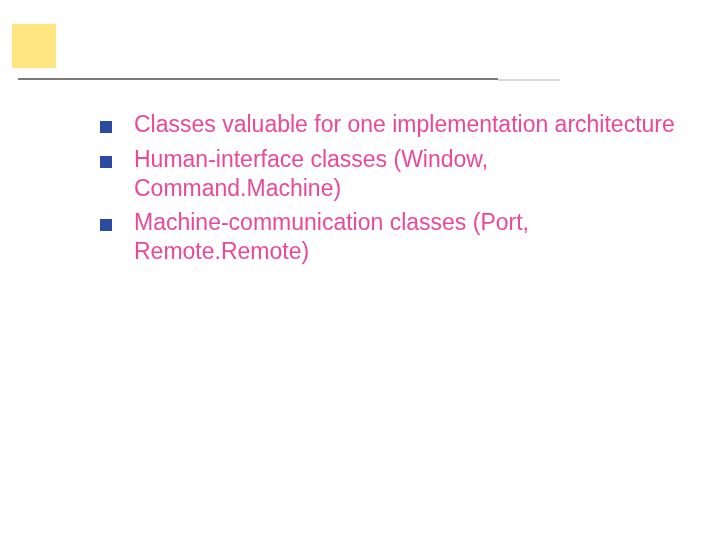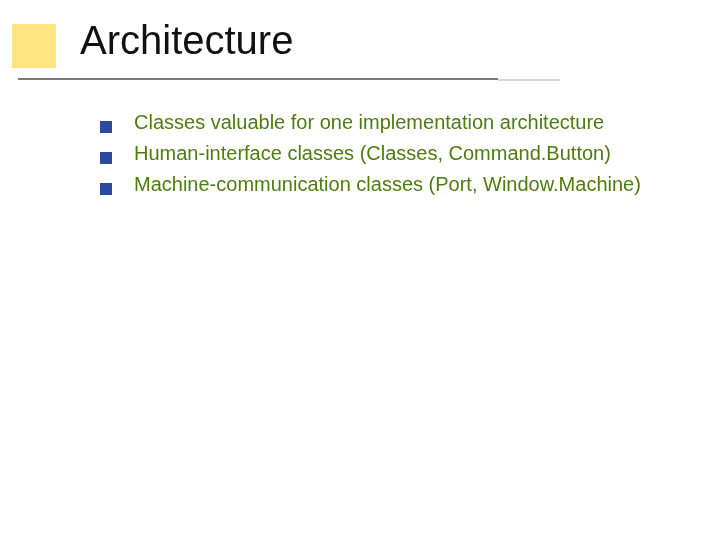--- a/index.html
+++ b/index.html
@@ -64,41 +64,40 @@
   .bullet {
     flex: 0 0 auto;
     width: 12px;
     height: 12px;
     background: #2b4aa0;
     margin-top: 11px;
     margin-right: 22px;
   }
   .text {
     flex: 1 1 auto;
-    font-size: 20px;
+    font-size: 23px;
     line-height: 1.25;
-    color: #4d7c0f;
+    color: #ec4899;
     font-family: Verdana, Geneva, sans-serif;
   }
 </style>
 </head>
 <body>
 
 <div class="slide">
   <div class="accent-block"></div>
-  <div class="title">Architecture</div>
   <div class="under-rule"></div>
 
   <div class="body">
     <div class="item">
       <div class="bullet"></div>
       <div class="text">Classes valuable for one implementation architecture</div>
     </div>
     <div class="item">
       <div class="bullet"></div>
-      <div class="text">Human-interface classes (Classes, Command.Button)</div>
+      <div class="text">Human-interface classes (Window, Command.Machine)</div>
     </div>
     <div class="item">
       <div class="bullet"></div>
-      <div class="text">Machine-communication classes (Port, Window.Machine)</div>
+      <div class="text">Machine-communication classes (Port, Remote.Remote)</div>
     </div>
   </div>
 </div>
 
 </body></html>

